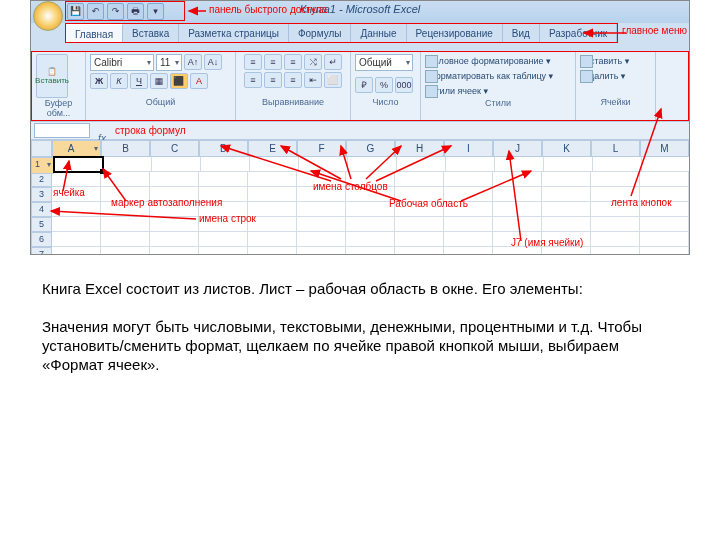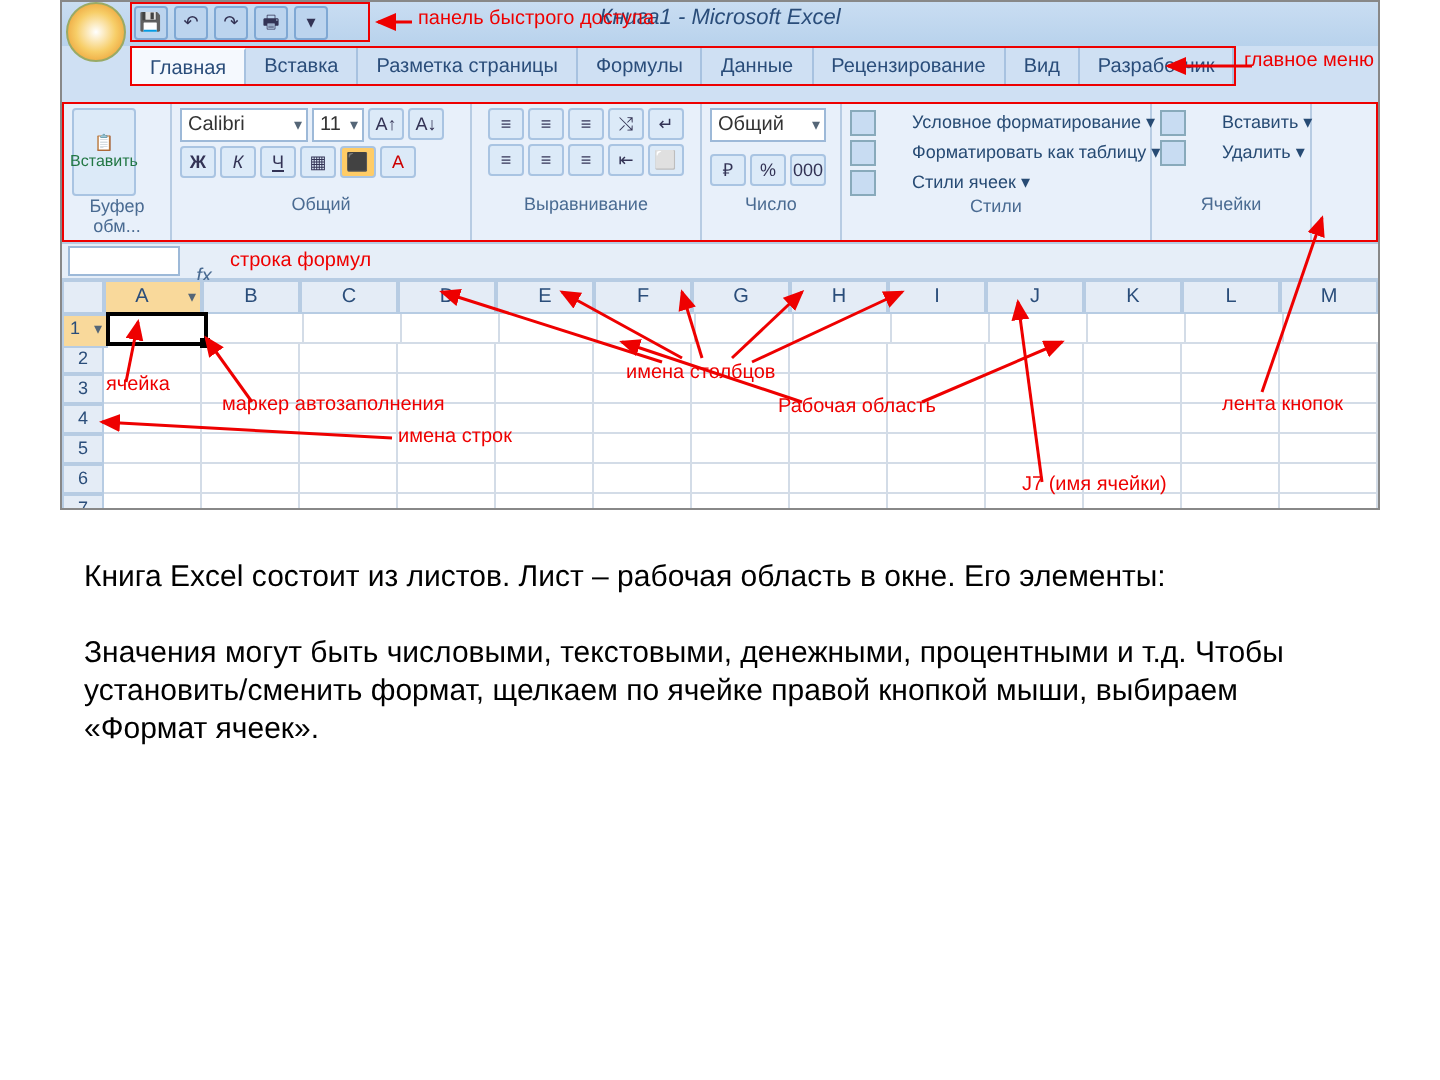--- a/index.html
+++ b/index.html
@@ -20,21 +20,21 @@
   .menu-label { position:absolute; right:2px; top:2px; font-size:10px; color:#e00; }
   
   .ribbon { height: 70px; background:#e8f0fa; border:1.5px solid #e00; display:flex; position:relative; }
   .grp { border-right:1px solid #b7cce3; padding:2px 4px 0 4px; display:flex; flex-direction:column; justify-content:space-between; flex:0 0 auto; }
   .grp-body { flex:1; display:flex; align-items:center; gap:2px; flex-wrap:wrap; }
   .grp-label { font-size:9px; color:#4a6b92; text-align:center; padding-bottom:13px; }
   .btn-lg { width:32px; height:44px; background:#dceaf8; border:1px solid #a9c4e2; border-radius:2px; font-size:8px; text-align:center; display:flex; flex-direction:column; align-items:center; justify-content:center; color:#274; }
   .mini { width:18px; height:16px; background:#dceaf8; border:1px solid #a9c4e2; border-radius:2px; font-size:9px; line-height:14px; text-align:center; color:#335; }
   .sel { height:17px; background:#fff; border:1px solid #9db9d8; font-size:10px; padding:0 14px 0 3px; line-height:15px; color:#333; position:relative; }
   .sel::after { content:"▾"; position:absolute; right:2px; top:0; font-size:8px; color:#567; }
-  .styled-link { font-size:9px; color:#274b74; white-space:nowrap; line-height:14px; padding-left:31px; position:relative; }
+  .styled-link { font-size:9px; color:#274b74; white-space:nowrap; line-height:14px; padding-left:4px; position:relative; }
   .styled-link::before{ content:""; position:absolute; left:0; top:1px; width:11px; height:11px; background:#c8dcf2; border:1px solid #8ab; }
   
   .formula-bar { height:19px; background:#e6eef8; display:flex; align-items:center; border-top:1px solid #b7cce3; border-bottom:1px solid #b7cce3; }
   .namebox { width:56px; height:15px; background:#fff; border:1px solid #9db9d8; margin:0 3px; font-size:10px; text-align:center; line-height:13px; color:#333;}
   .fx { width:18px; font-size:10px; font-style:italic; color:#4a6b92; text-align:center;margin-top:15px; }
   .fb-label { font-size:10px; color:#e00; margin-left:4px; }
   
   .grid-wrap { position:relative; background:#fff; }
   .col-headers { display:flex; height:17px; }
   .rowhead-spacer { width:23px; background:#e4ecf6; border:1px solid #b7cce3; }

